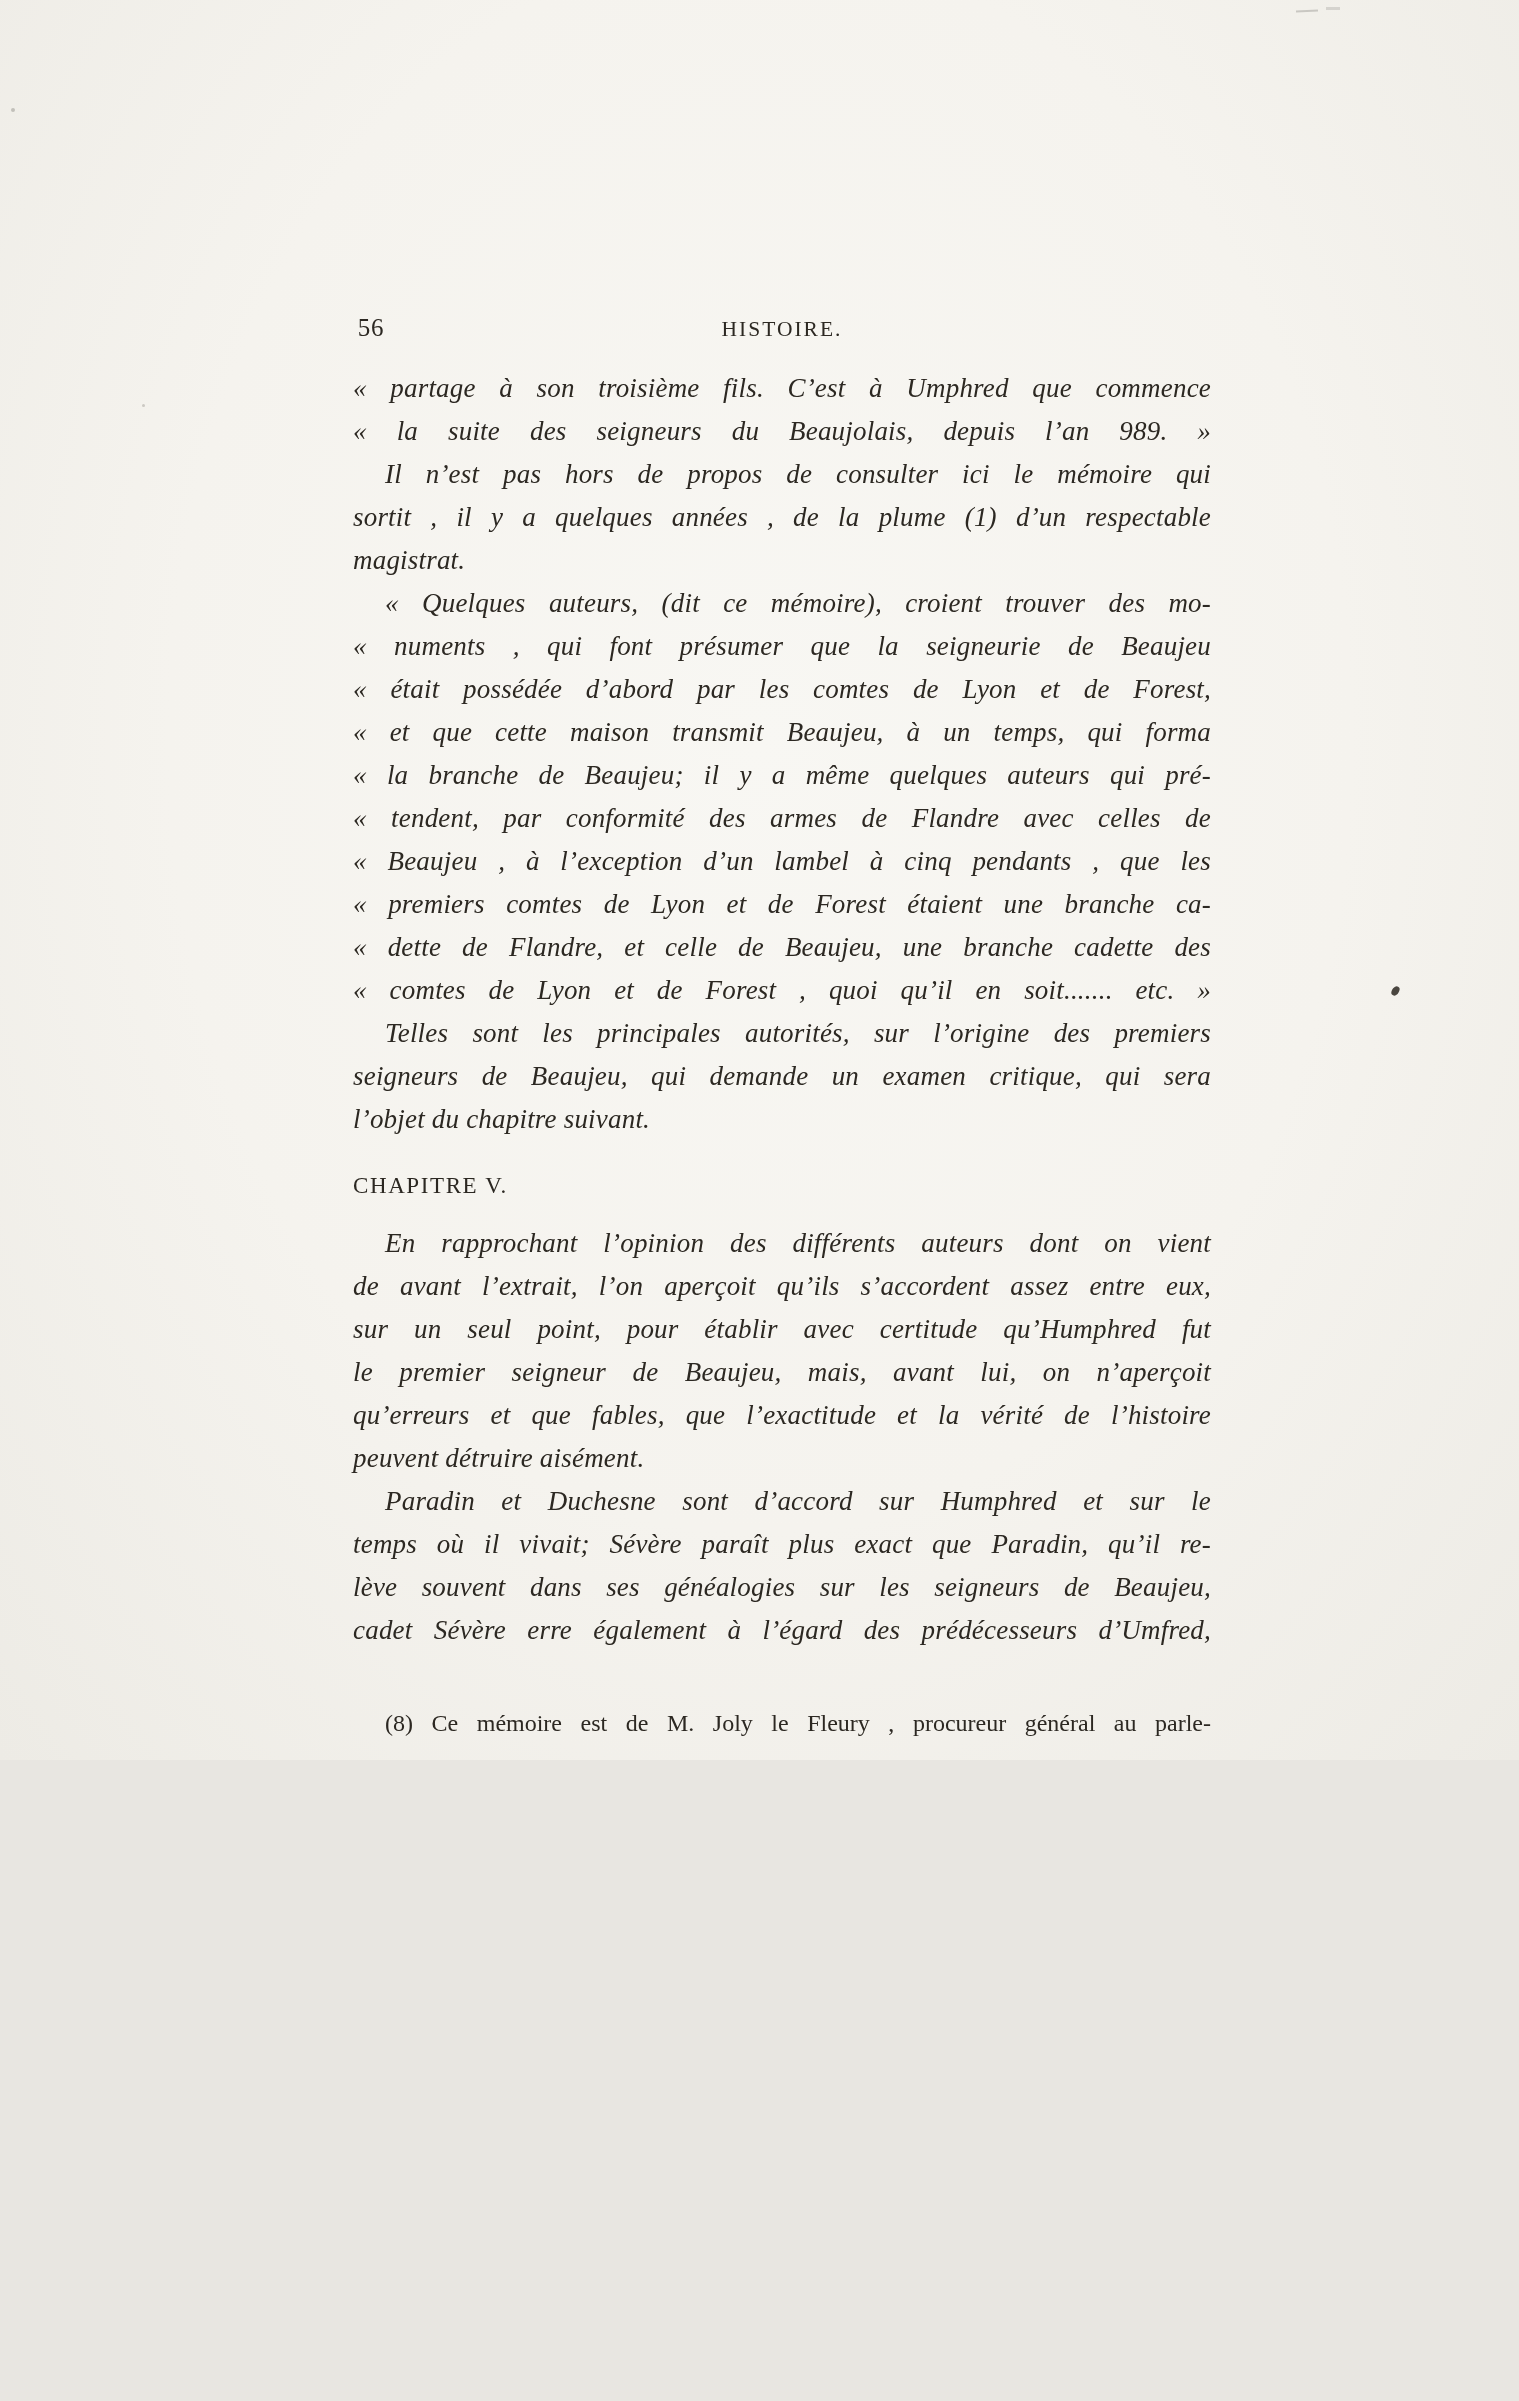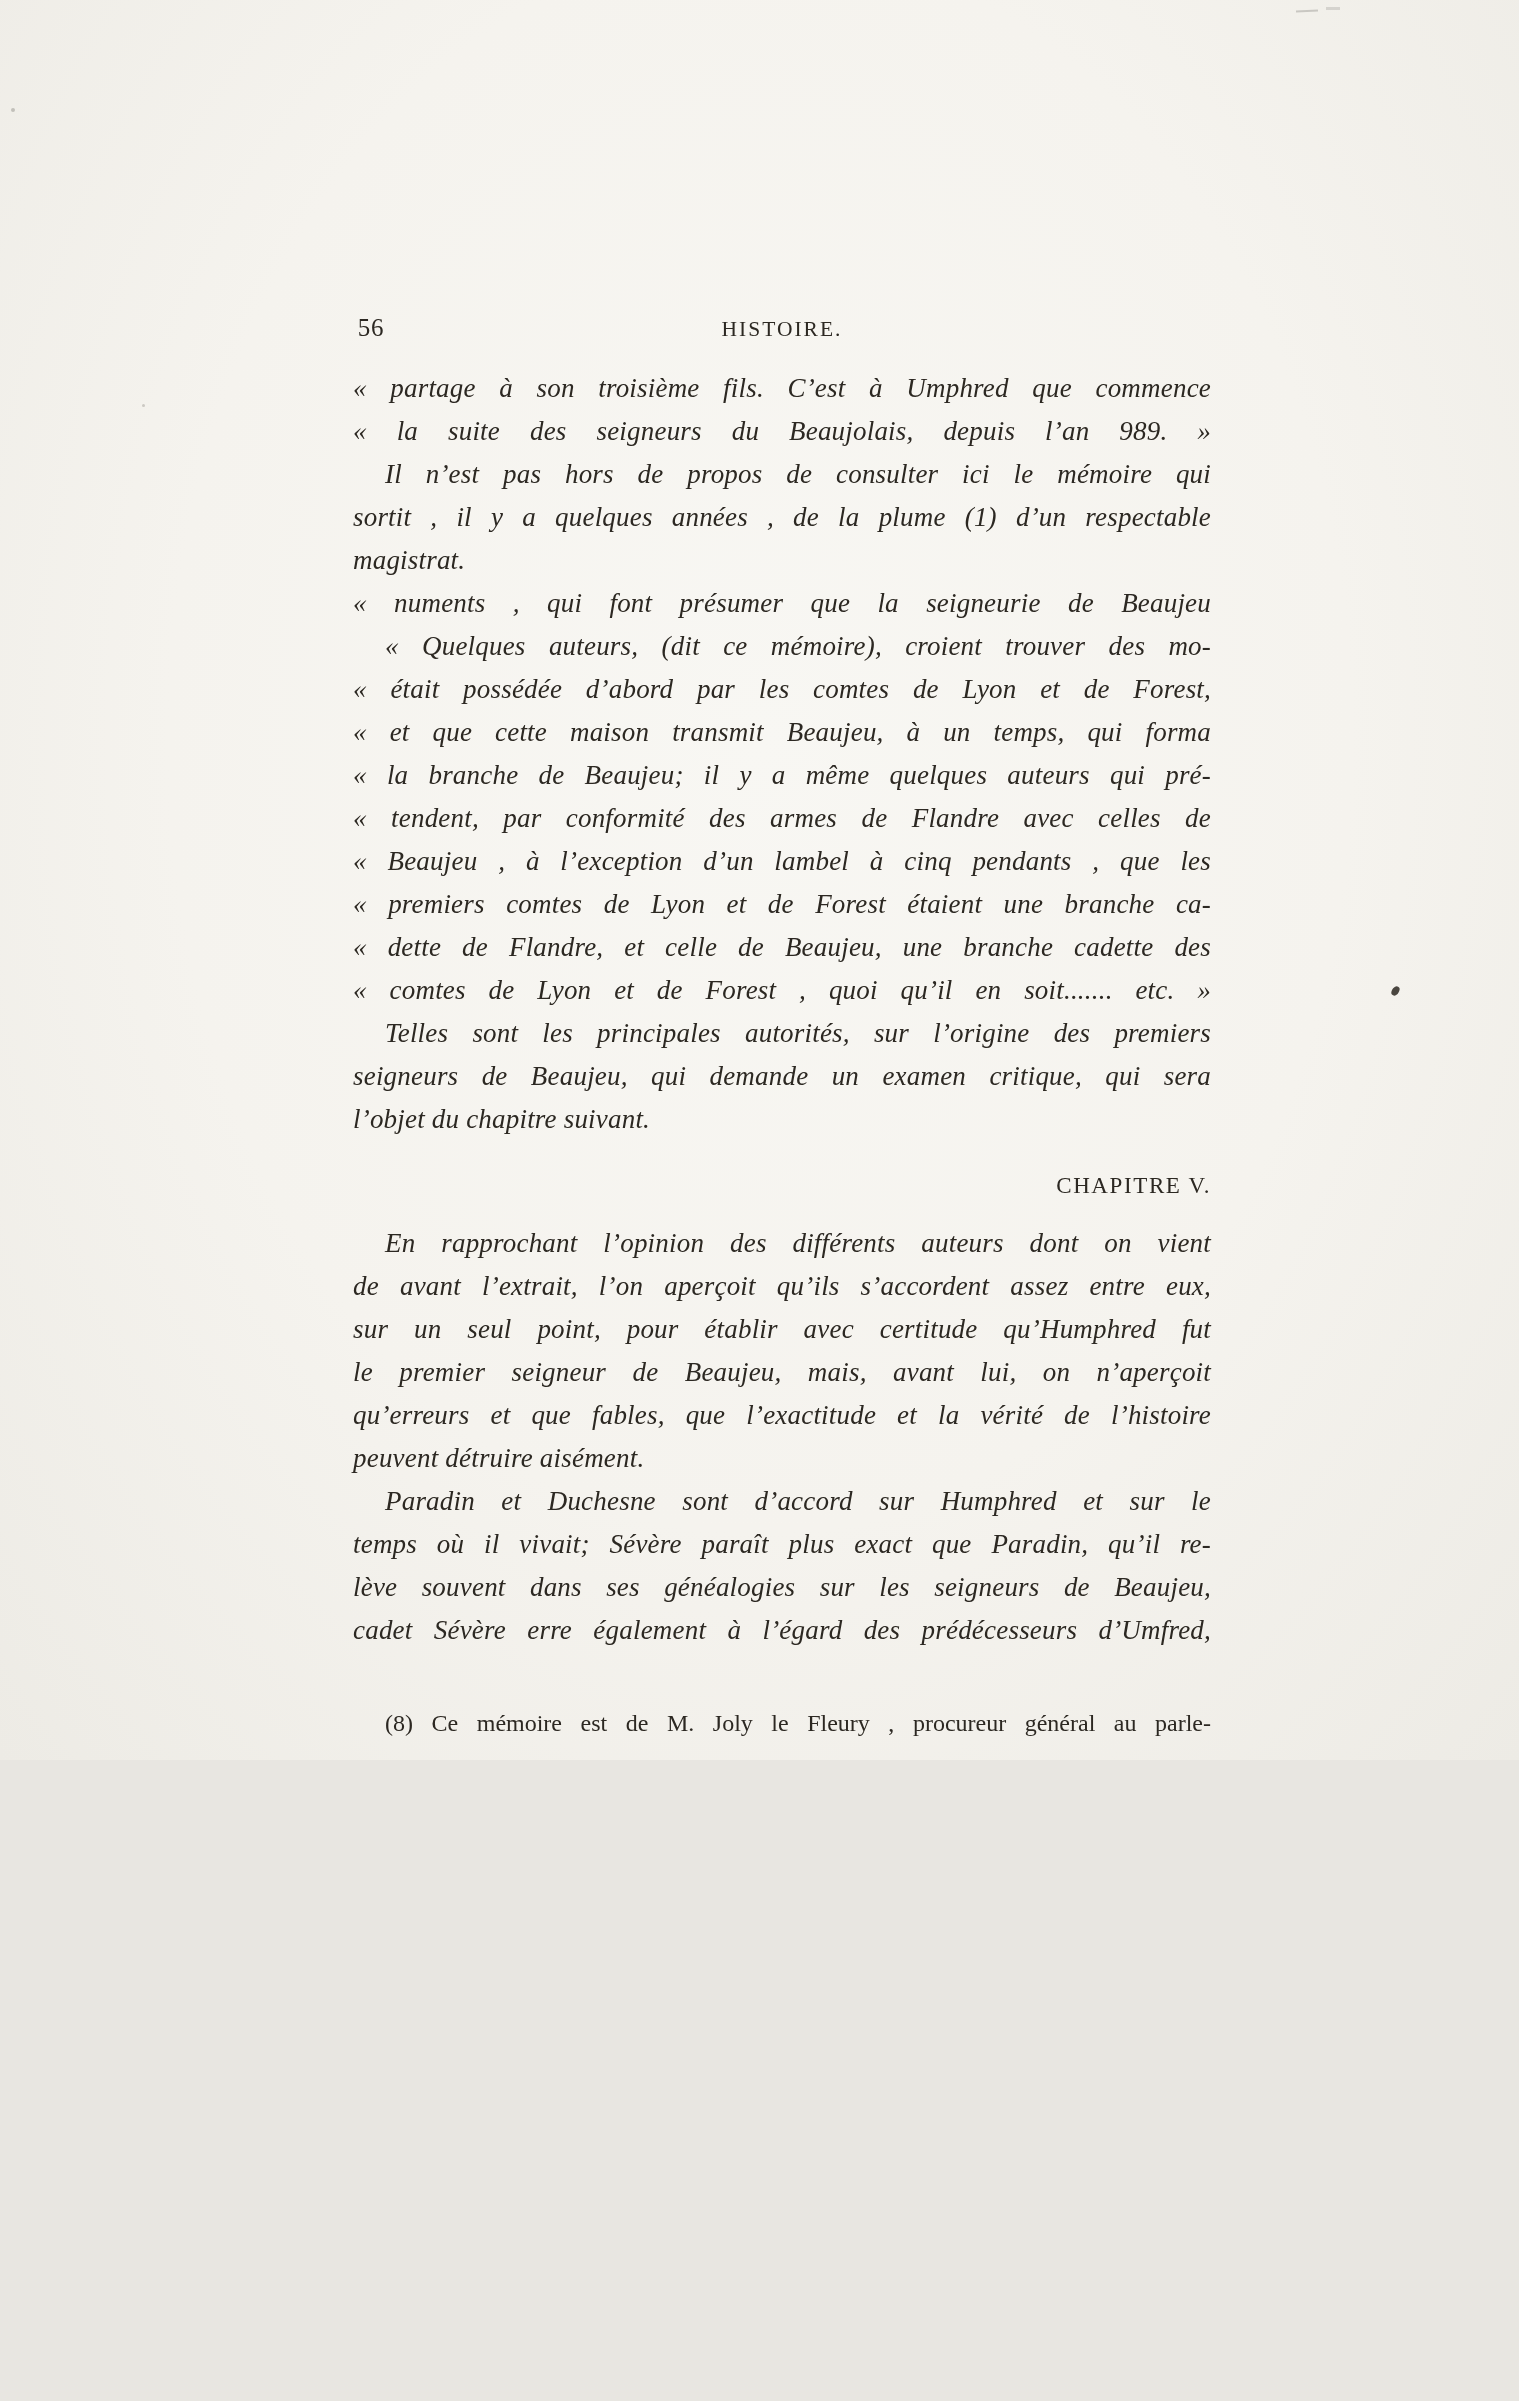--- a/index.html
+++ b/index.html
@@ -48,21 +48,21 @@
   }
   .j {
     text-align: justify;
     text-align-last: justify;
   }
   .ind {
     text-indent: 32px;
   }
   .chapter-head {
     margin-top: 27px;
-    text-align: right;
+    text-align: left;
     font-size: 23px;
     letter-spacing: 1.6px;
     line-height: 35px;
   }
   .subtitle {
     margin-top: 22px;
     text-align: center;
     font-style: italic;
     font-size: 26px;
     line-height: 45px;
@@ -116,22 +116,22 @@
       <div class="ln j">« la suite des seigneurs du Beaujolais, depuis l’an 989. »</div>
     </div>
 
     <div>
       <div class="ln j ind">Il n’est pas hors de propos de consulter ici le mémoire qui</div>
       <div class="ln j">sortit , il y a quelques années , de la plume (1) d’un respectable</div>
       <div class="ln">magistrat.</div>
     </div>
 
     <div>
+      <div class="ln j ind">« Quelques auteurs, (dit ce mémoire), croient trouver des mo-</div>
       <div class="ln j">« numents , qui font présumer que la seigneurie de Beaujeu</div>
-      <div class="ln j ind">« Quelques auteurs, (dit ce mémoire), croient trouver des mo-</div>
       <div class="ln j">« était possédée d’abord par les comtes de Lyon et de Forest,</div>
       <div class="ln j">« et que cette maison transmit Beaujeu, à un temps, qui forma</div>
       <div class="ln j">« la branche de Beaujeu; il y a même quelques auteurs qui pré-</div>
       <div class="ln j">« tendent, par conformité des armes  de Flandre avec celles de</div>
       <div class="ln j">« Beaujeu , à l’exception d’un lambel à cinq pendants , que les</div>
       <div class="ln j">« premiers comtes de Lyon et de Forest étaient une branche ca-</div>
       <div class="ln j">« dette de Flandre, et celle de Beaujeu, une branche cadette des</div>
       <div class="ln j">« comtes de Lyon et de Forest , quoi qu’il en soit....... etc. »</div>
     </div>
 

